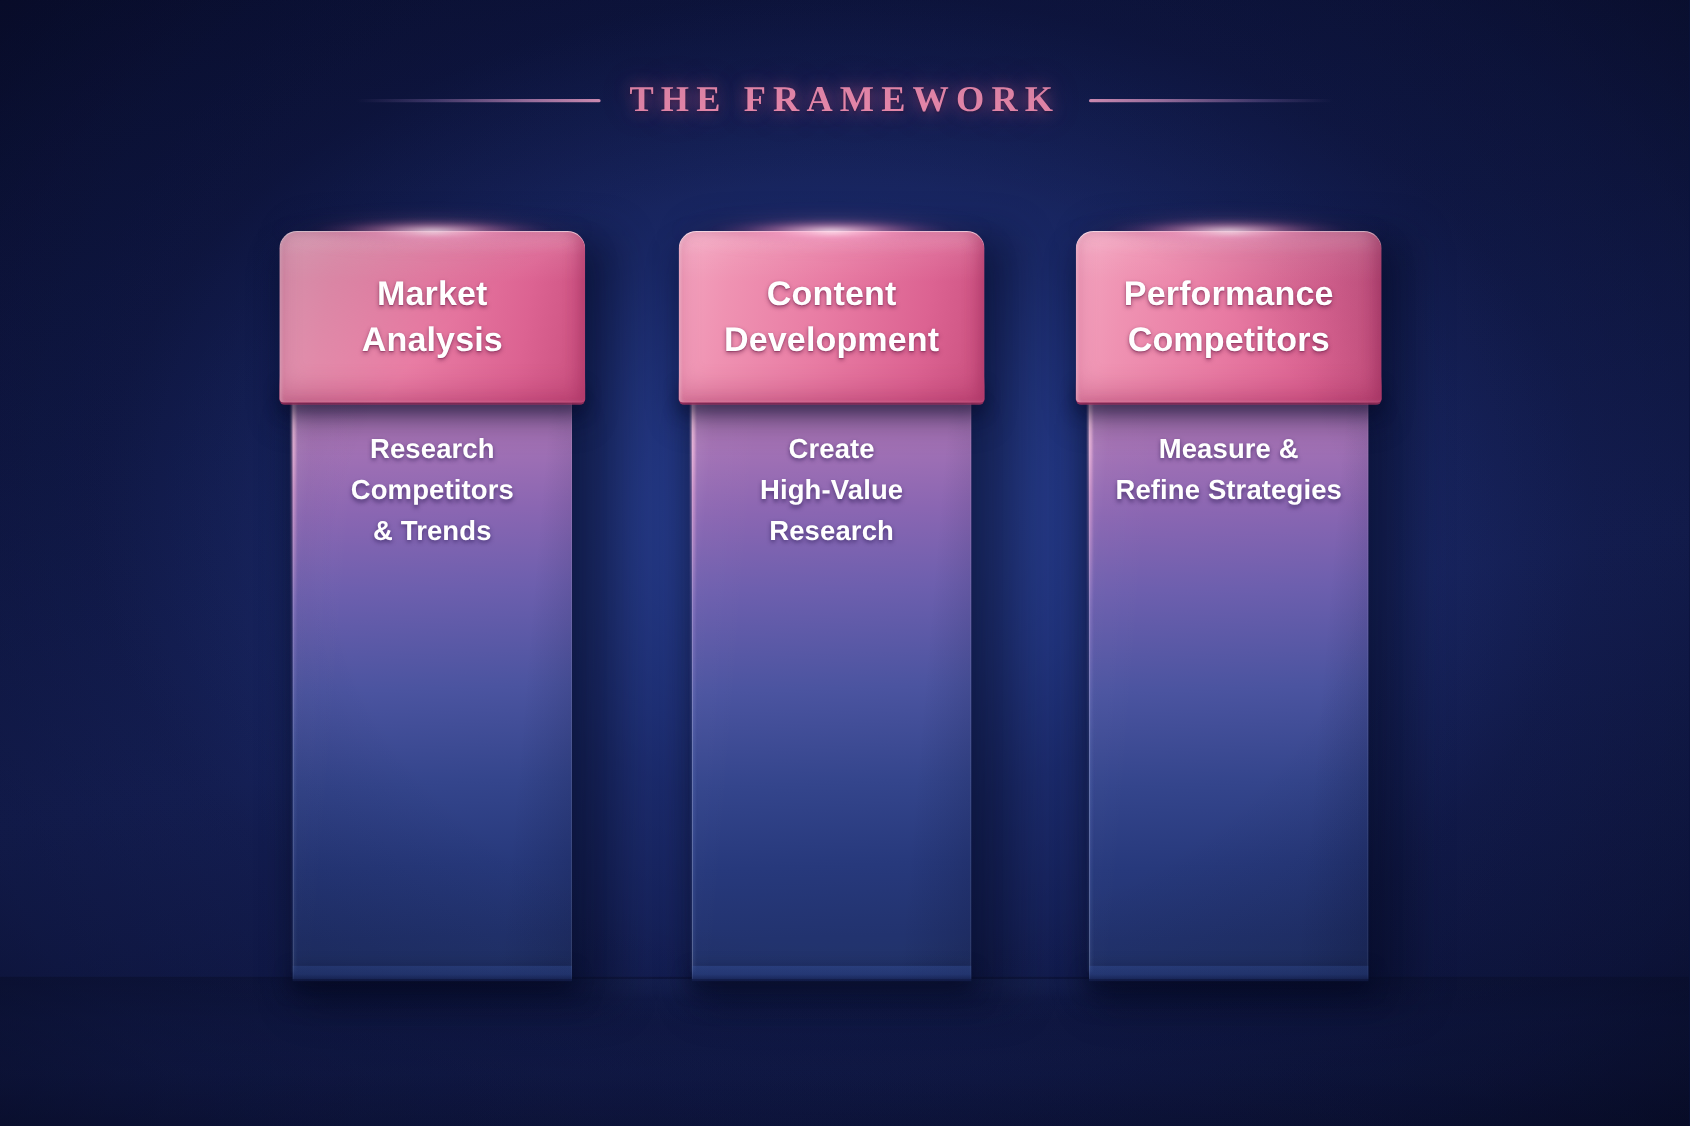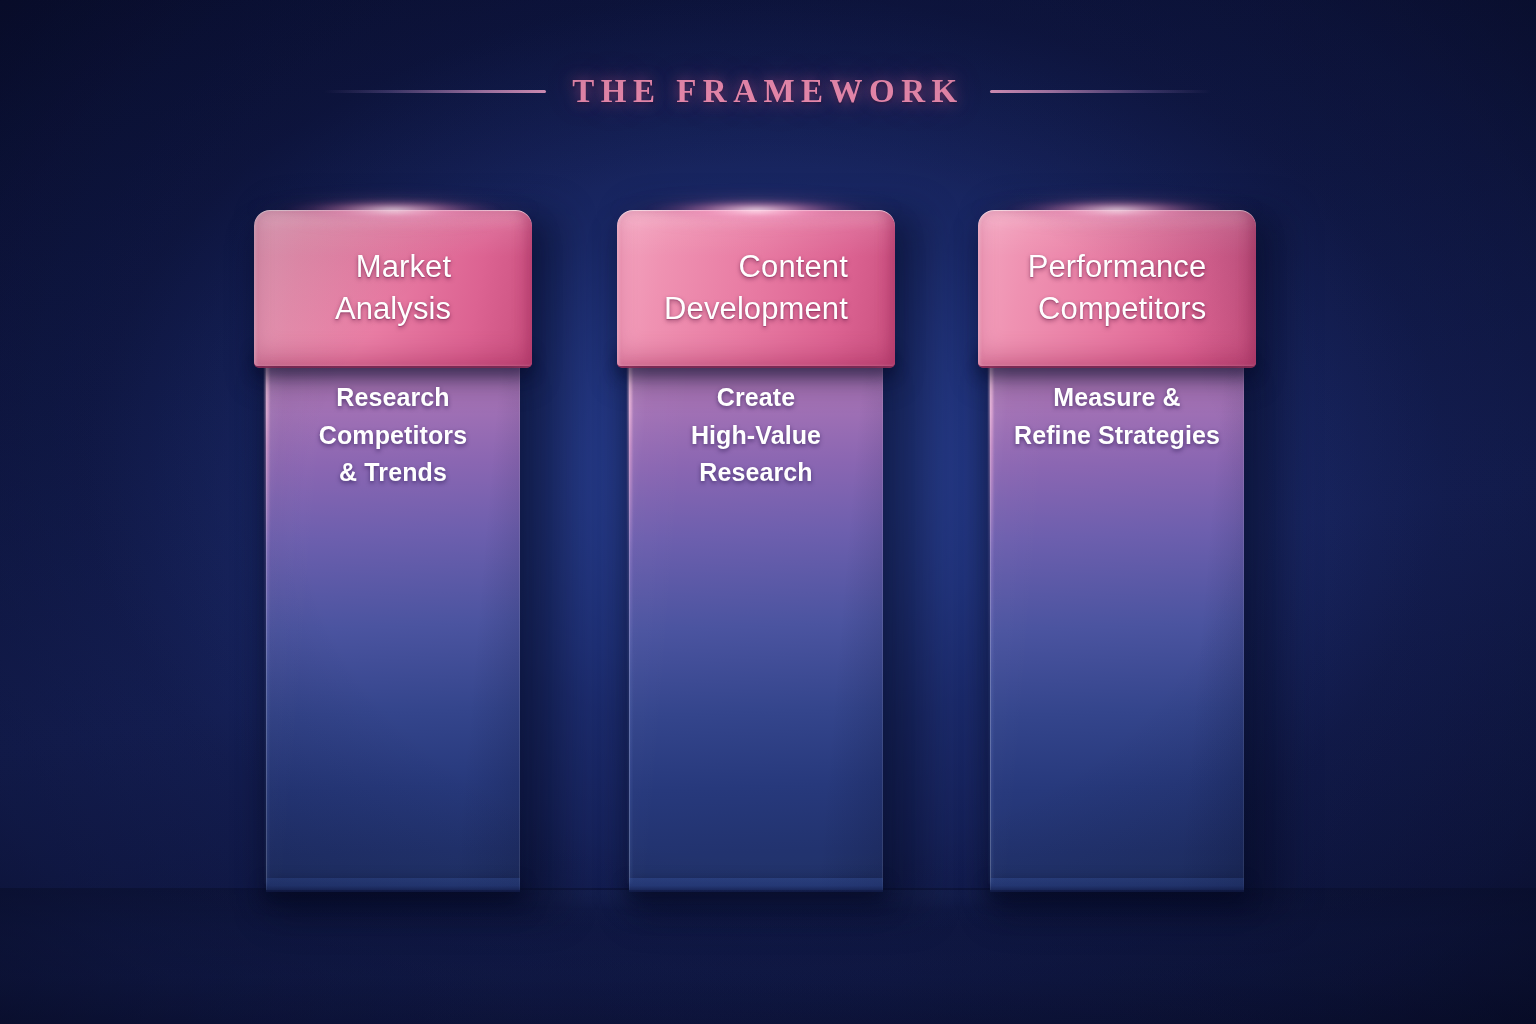--- a/index.html
+++ b/index.html
@@ -192,24 +192,24 @@
       rgba(255,190,220,0.42) 0%,
       rgba(235,130,185,0.20) 40%,
       rgba(200,90,160,0.05) 72%,
       rgba(180,80,150,0) 100%);
     filter: blur(7px);
   }
 
   .cap-title {
     position: relative;
     z-index: 2;
-    text-align: right;
+    text-align: center;
     color: #ffffff;
     font-size: 31px;
-    font-weight: 400;
+    font-weight: 700;
     line-height: 1.34;
     letter-spacing: 0.1px;
     text-shadow: 0 2px 4px rgba(90,20,60,0.55), 0 1px 1px rgba(120,30,80,0.4);
     padding: 0 8px;
     white-space: pre-line;
   }
 
   
   .body-col {
     position: absolute;
@@ -263,21 +263,21 @@
     background: linear-gradient(180deg,
       rgba(60,90,170,0.30) 0%,
       rgba(40,62,130,0.55) 55%,
       rgba(18,28,74,0.75) 100%);
     box-shadow: 0 6px 16px rgba(4,8,32,0.55);
   }
 
   .body-text {
     position: absolute;
     left: 12px;
-    top: 177px;
+    top: 188px;
     width: 254px;
     text-align: center;
     color: #ffffff;
     font-size: 25px;
     font-weight: 700;
     line-height: 1.50;
     letter-spacing: 0.1px;
     text-shadow: 0 2px 4px rgba(30,16,70,0.55);
     white-space: pre-line;
     z-index: 3;

